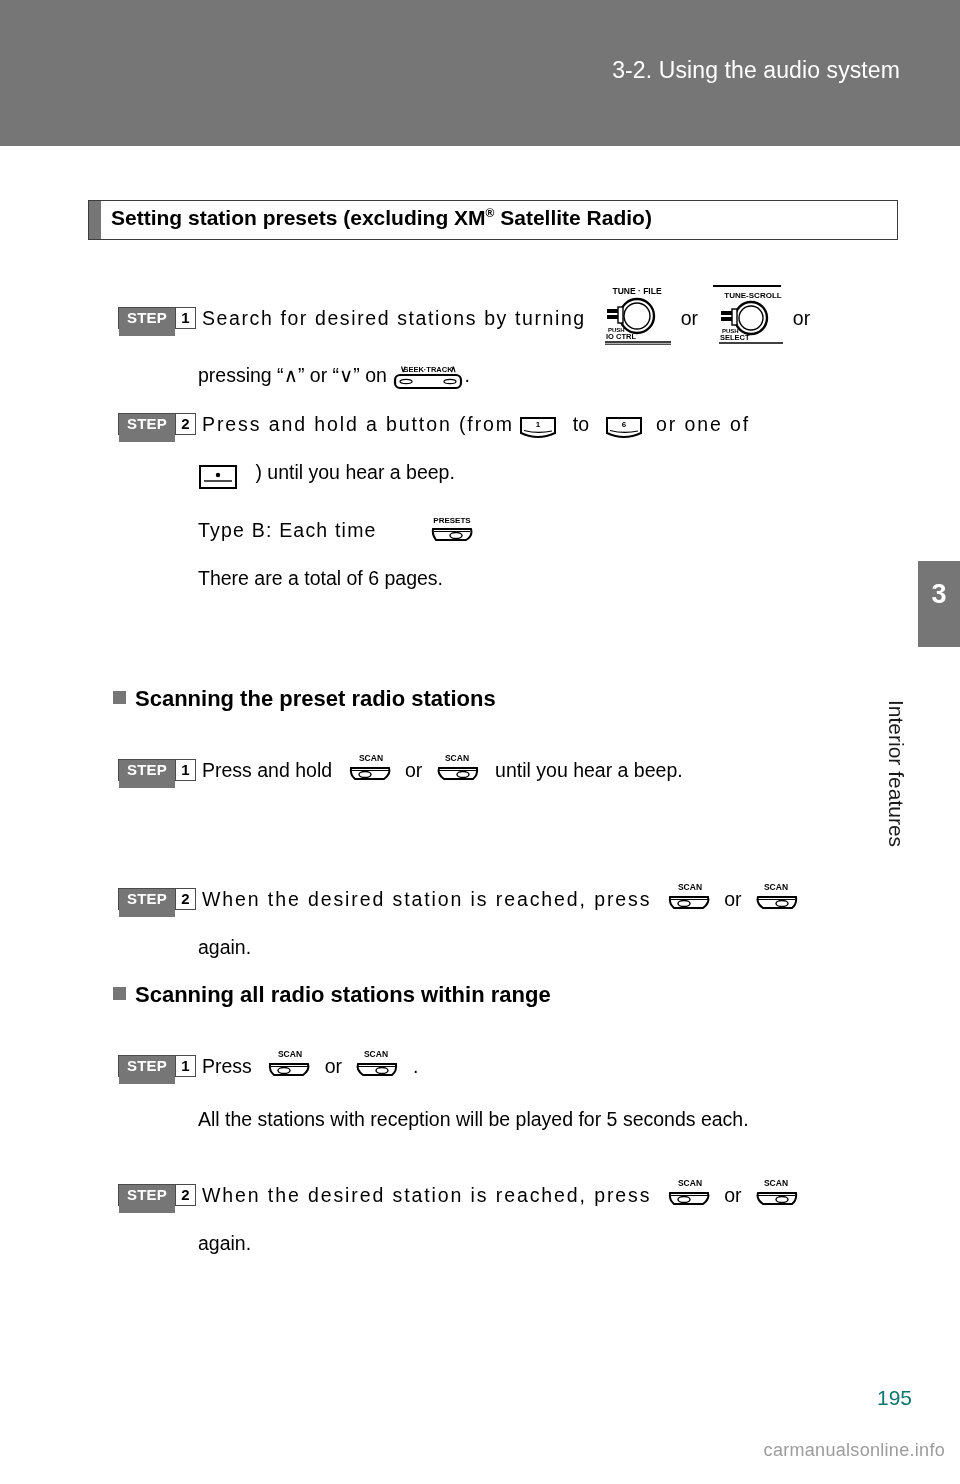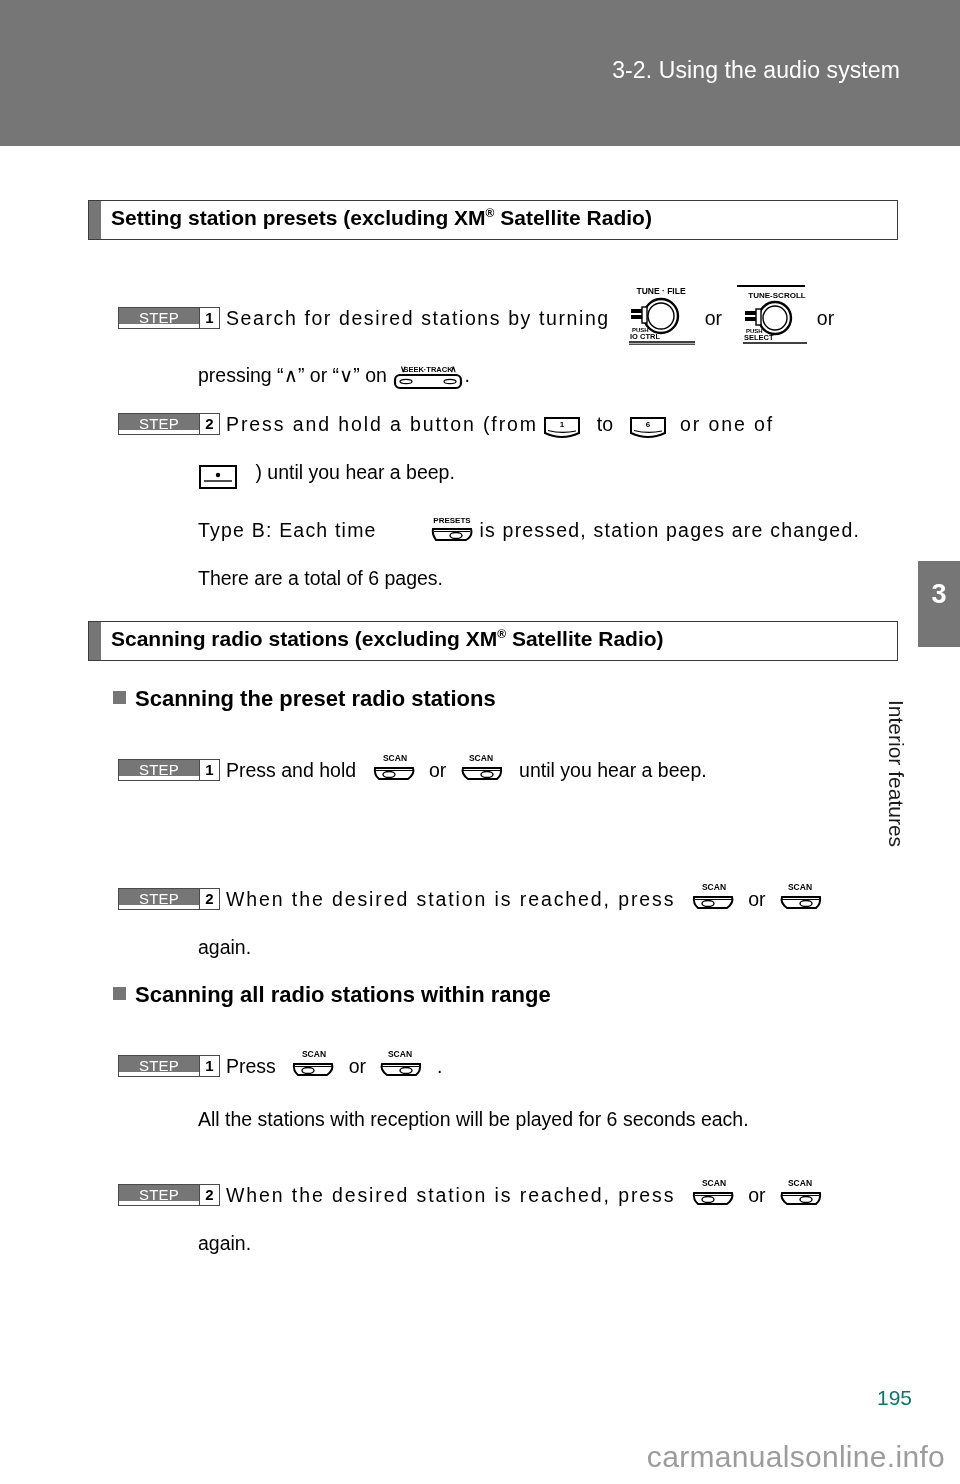--- a/index.html
+++ b/index.html
@@ -55,22 +55,22 @@
     margin-right:9px;vertical-align:2px;
   }
   
   .step{
     display:inline-block;vertical-align:middle;
     height:22px;border:1px solid #4a4a4a;box-sizing:border-box;
     margin-right:6px;position:relative;top:-2px;
   }
   .step .s-word{
     display:inline-block;background:#767676;color:#fff;
-    font-size:15px;font-weight:400;letter-spacing:.2px;
-    padding:0 20px;height:16px;line-height:20px;vertical-align:top;
+    font-size:15px;font-weight:700;letter-spacing:.2px;
+    padding:0 8px;height:28px;line-height:20px;vertical-align:top;
   }
   .step .s-num{
     display:inline-block;background:#fff;color:#000;
     font-size:15px;font-weight:700;width:19px;text-align:center;
     height:20px;line-height:20px;vertical-align:top;
     border-left:1px solid #4a4a4a;
   }
   
   .para{
     position:absolute;font-size:19.5px;line-height:48px;color:#000;
@@ -94,21 +94,21 @@
   
   .psmall{width:40px;height:26px;top:-2px;}
 
   
   .page-num{
     position:absolute;left:0;top:1386px;width:912px;text-align:right;
     font-size:21px;font-weight:400;color:#0f766e;
   }
   .watermark{
     position:absolute;left:0;top:1440px;width:945px;text-align:right;
-    font-size:30px;color:#9c9c9c;letter-spacing:.3px;
+    font-size:18px;color:#9c9c9c;letter-spacing:.3px;
   }
 </style>
 </head>
 <body>
 
 <div class="header-band"></div>
 <div class="header-title">3-2. Using the audio system</div>
 
 <div class="chapter-tab">
   <div class="chapter-num">3</div>
@@ -227,29 +227,24 @@
       
       <span class="ico presets">
         <svg viewBox="0 0 44 32" width="44" height="32" aria-hidden="true">
           <text x="22" y="9" font-family="Liberation Sans, sans-serif" font-size="8" font-weight="700" text-anchor="middle" fill="#000">PRESETS</text>
           <path d="M3 15 H41 Q43 22 36 26 H6 Q2 21 3 15 Z" fill="#fff" stroke="#000" stroke-width="2"></path>
           <path d="M4 17.5 H40" stroke="#000" stroke-width="1.2" fill="none"></path>
           <ellipse cx="26" cy="21.5" rx="6" ry="3" fill="#fff" stroke="#000" stroke-width="1.4"></ellipse>
         </svg>
       </span>
 
-      <span style="letter-spacing:1.2px;">is pressed, station pages are changed.</span>
     </div>
     <div class="nowrapline">There are a total of 6 pages.</div>
   </div>
 
-  <div class="band" style="top:613px;">
-    <div class="tab"></div>
-    <div class="band-text"><span>Scanning radio stations (excluding XM</span><span class="sup">®</span><span> Satellite Radio)</span></div>
-  </div>
 
   <div class="sqhead" style="left:113px;top:678px;">
     <span class="sq"></span><span>Scanning the preset radio stations</span>
   </div>
 
   <div class="para" style="left:118px;top:738px;width:790px;">
     <div class="nowrapline">
       <span class="step"><span class="s-word">STEP</span><span class="s-num">1</span></span><span>Press and hold</span>
 
       <span class="ico scan" style="margin-left:10px;">
@@ -330,21 +325,21 @@
           <path d="M5 18.5 H42" stroke="#000" stroke-width="1.2" fill="none"></path>
           <ellipse cx="29" cy="22.5" rx="6" ry="3" fill="#fff" stroke="#000" stroke-width="1.4"></ellipse>
         </svg>
       </span>
 
       <span style="margin-left:8px;">.</span>
     </div>
   </div>
 
   <div class="para" style="left:198px;top:1096px;width:700px;line-height:30px;">
-    <div class="nowrapline">All the stations with reception will be played for 6 seconds each.</div>
+    <div class="nowrapline">All the stations with reception will be played for 5 seconds each.</div>
   </div>
 
   <div class="para" style="left:118px;top:1163px;width:780px;">
     <div class="nowrapline">
       <span class="step"><span class="s-word">STEP</span><span class="s-num">2</span></span><span style="letter-spacing:1.9px;">When the desired station is reached, press</span>
 
       <span class="ico scan" style="margin-left:10px;">
         <svg viewBox="0 0 46 34" width="46" height="34" aria-hidden="true">
           <text x="23" y="9" font-family="Liberation Sans, sans-serif" font-size="8.5" font-weight="700" text-anchor="middle" fill="#000">SCAN</text>
           <path d="M5 16 H43 Q44 23 39 27 H10 Q3 22 5 16 Z" fill="#fff" stroke="#000" stroke-width="2" transform="scale(-1,1) translate(-46,0)"></path>

